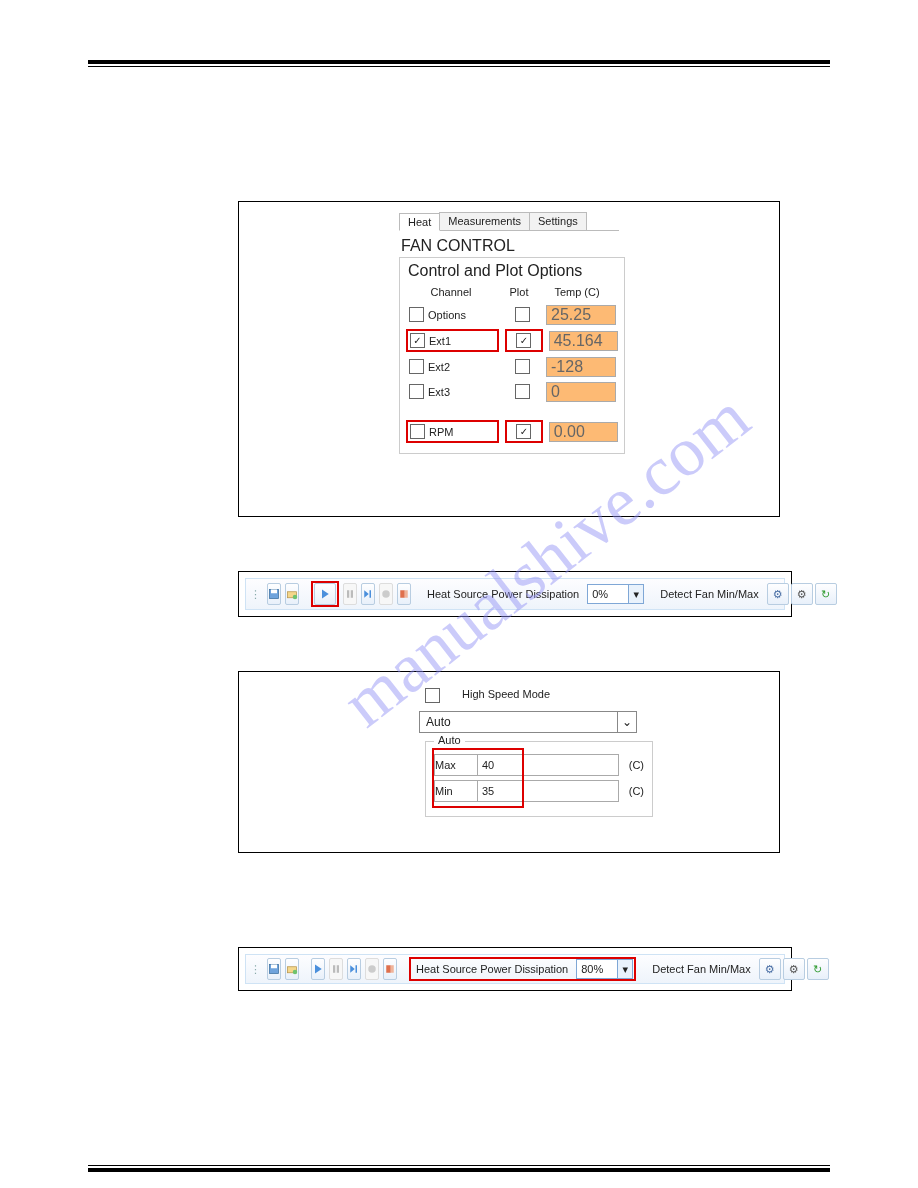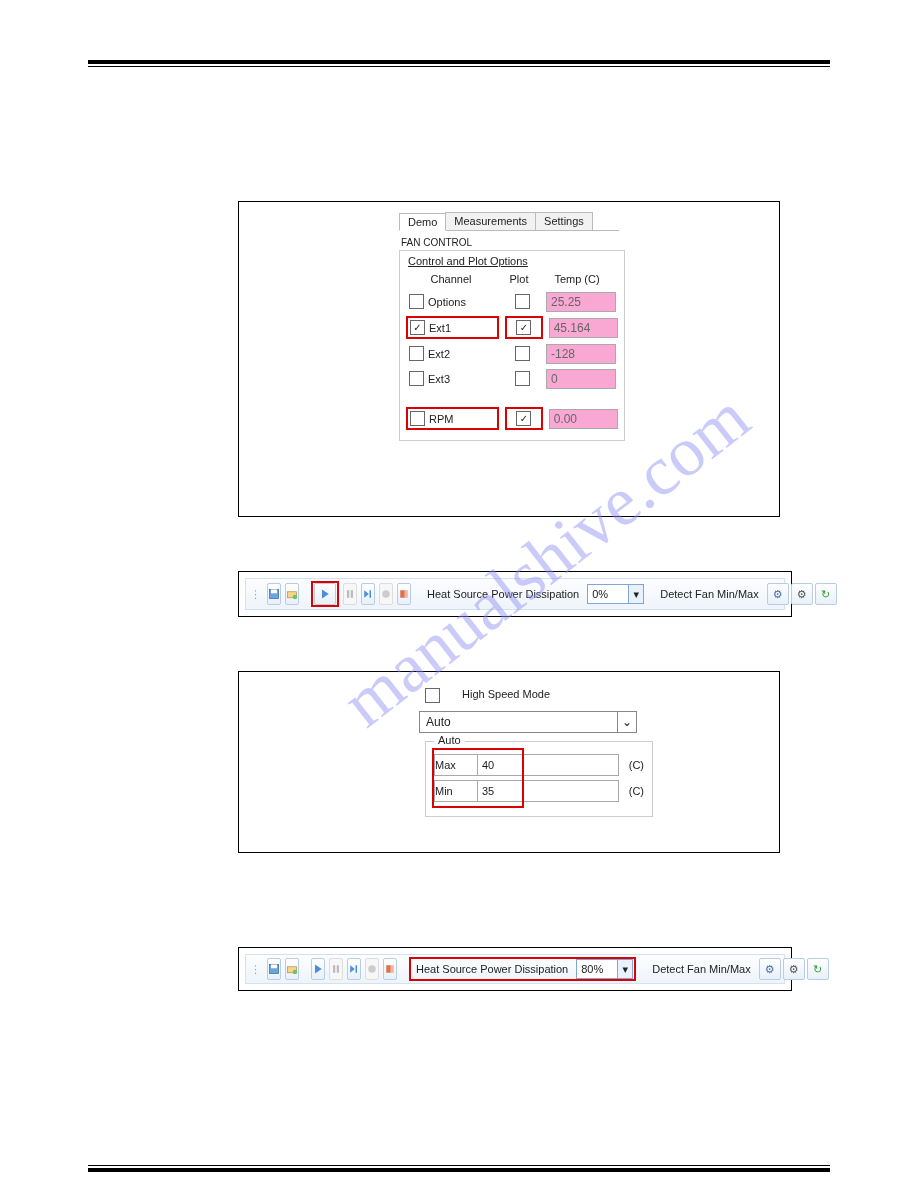--- a/index.html
+++ b/index.html
@@ -56,39 +56,39 @@
   .tabs { display: flex; border-bottom: 1px solid #bbb; width: 220px; }
   .tab {
     padding: 2px 8px;
     border: 1px solid #bbb;
     border-bottom: none;
     background: #f2f2f2;
     margin-right: -1px;
     font-size: 11px;
   }
   .tab.active { background: #fff; border-bottom: 1px solid #fff; position: relative; top: 1px; }
-  .section-title { margin: 6px 0 2px 2px; font-size: 10px; }
+  .section-title { margin: 6px 0 2px 2px; font-size: 16px; }
   .groupbox {
     border: 1px solid #ccc;
     padding: 6px;
     width: 212px;
   }
   .hdr-row, .row {
     display: flex; align-items: center; gap: 6px; margin: 4px 0;
   }
   .col-ch { width: 86px; display:flex; align-items:center; gap:4px; padding:2px 2px; border:1px solid transparent; }
   .col-plot { width: 30px; display:flex; justify-content:center; padding:2px 2px; border:1px solid transparent;}
   .col-temp { width: 70px; }
   .hdr { font-size: 11px; text-align:center; }
   .chk {
     width: 13px; height: 13px; border: 1px solid #666; display:inline-flex; align-items:center; justify-content:center; font-size:10px; line-height:1;
     background:#fff;
   }
   .txt {
-    width: 60px; height: 18px; border: 1px solid #aaa; background: #f9a8d4; color:#666; padding: 0 4px; font-size:12px; display:inline-flex; align-items:center;
+    width: 60px; height: 18px; border: 1px solid #aaa; background: #fdba74; color:#666; padding: 0 4px; font-size:16px; display:inline-flex; align-items:center;
   }
   .redbox { border: 2px solid #d00 !important; }
 
   
   .toolbar {
     display:flex; align-items:center; gap:4px; padding:2px 2px;
     border:1px solid #cfe3f5;
     background: linear-gradient(#fdfdff,#eef4fb);
     font-size: 11px;
   }
@@ -150,27 +150,27 @@
     <div class="thin" style="border-top:1.5px solid #000;"></div>
   </div>
 
   <div class="watermark">manualshive.com</div>
 
   <div class="vgap-lg"></div>
 
   <div class="figure">
     <div class="panel1">
       <div class="tabs">
-        <div class="tab active">Demo</div>
+        <div class="tab active">Heat</div>
         <div class="tab">Measurements</div>
         <div class="tab">Settings</div>
       </div>
       <div class="section-title">FAN CONTROL</div>
       <div class="groupbox">
-        <div style="font-size:11px; margin:-2px 0 4px 2px;text-decoration:underline;">Control and Plot Options</div>
+        <div style="font-size:16px; margin:-2px 0 4px 2px;">Control and Plot Options</div>
         <div class="hdr-row">
           <div class="col-ch hdr" style="justify-content:center;border:none;">Channel</div>
           <div class="col-plot hdr" style="border:none;">Plot</div>
           <div class="col-temp hdr" style="text-align:center;">Temp (C)</div>
         </div>
 
         <div class="row">
           <div class="col-ch">
               <span class="chk"></span>
               <span>Options</span>

